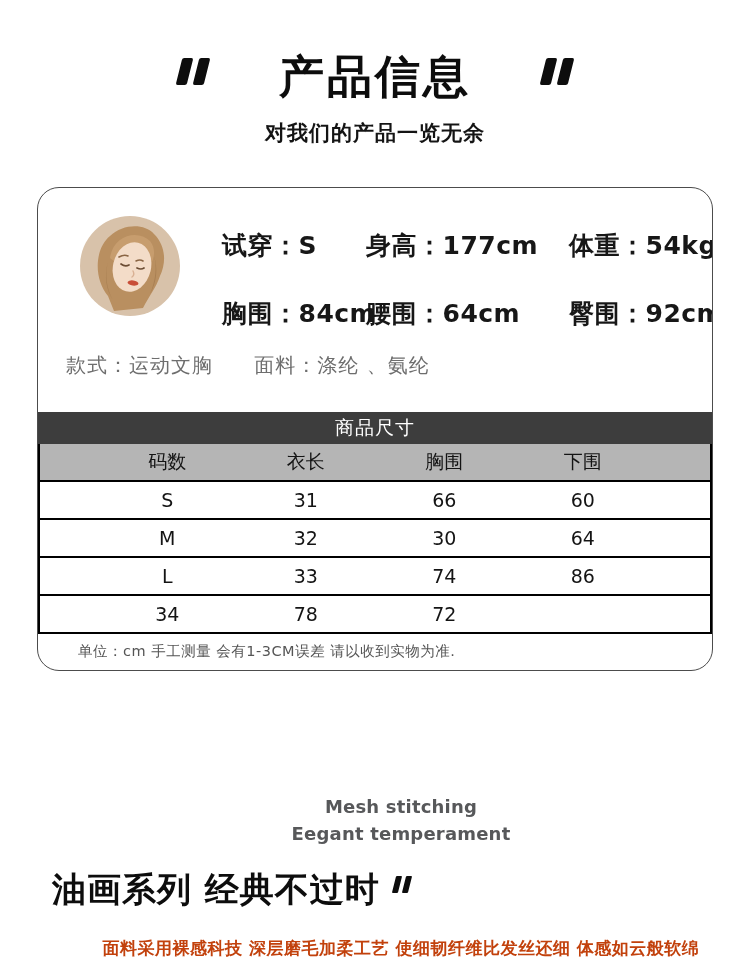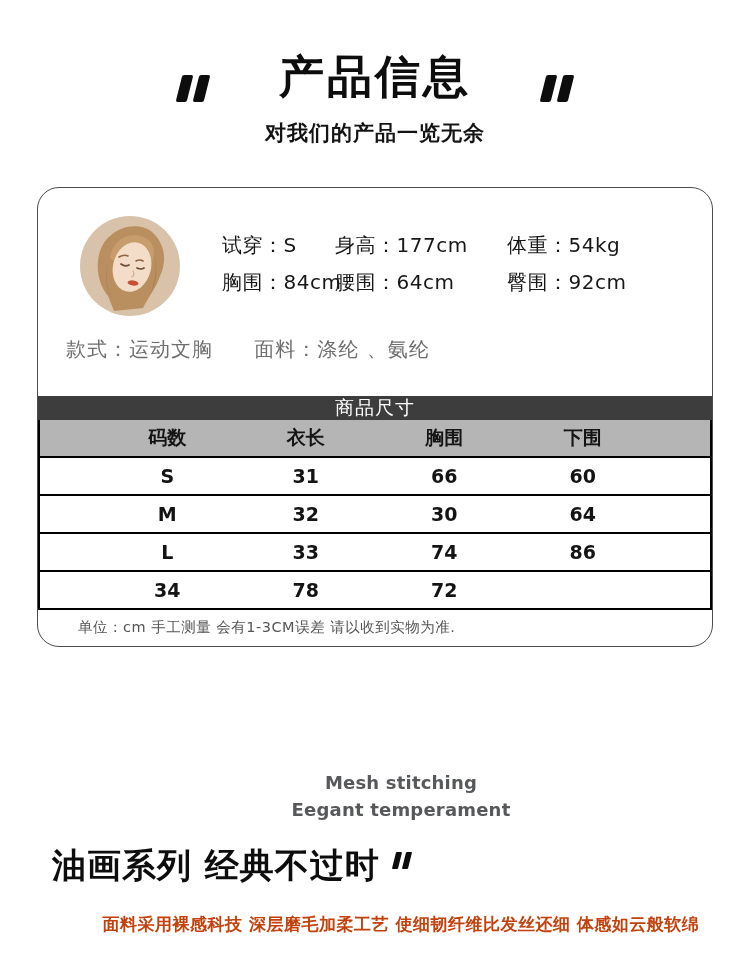--- a/index.html
+++ b/index.html
@@ -6,21 +6,21 @@
     margin: 0; padding: 0;
     width: 750px; height: 960px;
     background: #ffffff;
     overflow: hidden;
     font-family: "DejaVu Sans", "Liberation Sans", sans-serif;
     color: #111;
   }
   
   .header { padding-top: 52px; }
   .title-row {
-    display: flex; justify-content: center; align-items: flex-end;
+    display: flex; justify-content: center; align-items: flex-start;
   }
   .page-title {
     font-size: 45px; font-weight: 900; letter-spacing: 3px;
     color: #0d0d0d; line-height: 1.1; margin: 0 72px;
   }
   .dq { display: inline-flex; gap: 6px; margin-top: 6px; }
   .dq i {
     display: block; width: 11px; height: 27px;
     background: #0d0d0d; transform: skewX(-14deg); border-radius: 2px;
   }
@@ -37,46 +37,46 @@
     border-radius: 22px;
     overflow: hidden;
     background: #fff;
   }
   .model-section { display: flex; padding: 28px 0 0 42px; }
   .avatar { width: 100px; height: 100px; flex: 0 0 100px; }
   .stats {
     margin-left: 42px; padding-top: 11px;
     display: grid; grid-template-columns: 113px 172px auto;
     grid-auto-rows: 37px; align-items: center;
-    font-size: 20px; font-weight: 400; color: #171717;
-    letter-spacing: 0.5px; white-space: nowrap;
+    font-size: 25px; font-weight: 700; color: #171717;
+    letter-spacing: 0.5px; white-space: nowrap; gap: 31px;
   }
   .style-section {
     padding-left: 28px; margin-top: 20px;
     font-size: 20px; font-weight: 500; color: #6e6e6e;
     letter-spacing: 1px; white-space: nowrap;
   }
   .fabric-pair { margin-left: 34px; }
   
   .size-table { margin-top: 33px; }
   .tbl-title {
-    height: 24px; background: #3d3d3d; color: #ffffff;
+    height: 32px; background: #3d3d3d; color: #ffffff;
     display: flex; align-items: center; justify-content: center;
     font-size: 19px; letter-spacing: 1px;
   }
   .tbl-body { border-left: 2px solid #000; border-right: 2px solid #000; }
   .tbl-head {
     height: 36px; background: #b5b5b5; border-bottom: 2px solid #000;
   }
   .tbl-row { height: 36px; border-bottom: 2px solid #000; background: #fff; }
   .cells {
     height: 100%; margin: 0 58px;
     display: grid; grid-template-columns: repeat(4, 1fr);
     align-items: center; text-align: center;
-    font-size: 19px; font-weight: 700; color: #141414;
+    font-size: 19px; font-weight: 400; color: #141414;
   }
   .note {
     height: 36px; display: flex; align-items: center;
     padding-left: 40px; font-size: 14.5px; color: #555;
     letter-spacing: 0.5px;
   }
   
   .footer { margin: 122px 0 0 52px; text-align: center; }
   .footer-en {
     font-size: 18px; font-weight: 700; color: #57585a; line-height: 1.55;

